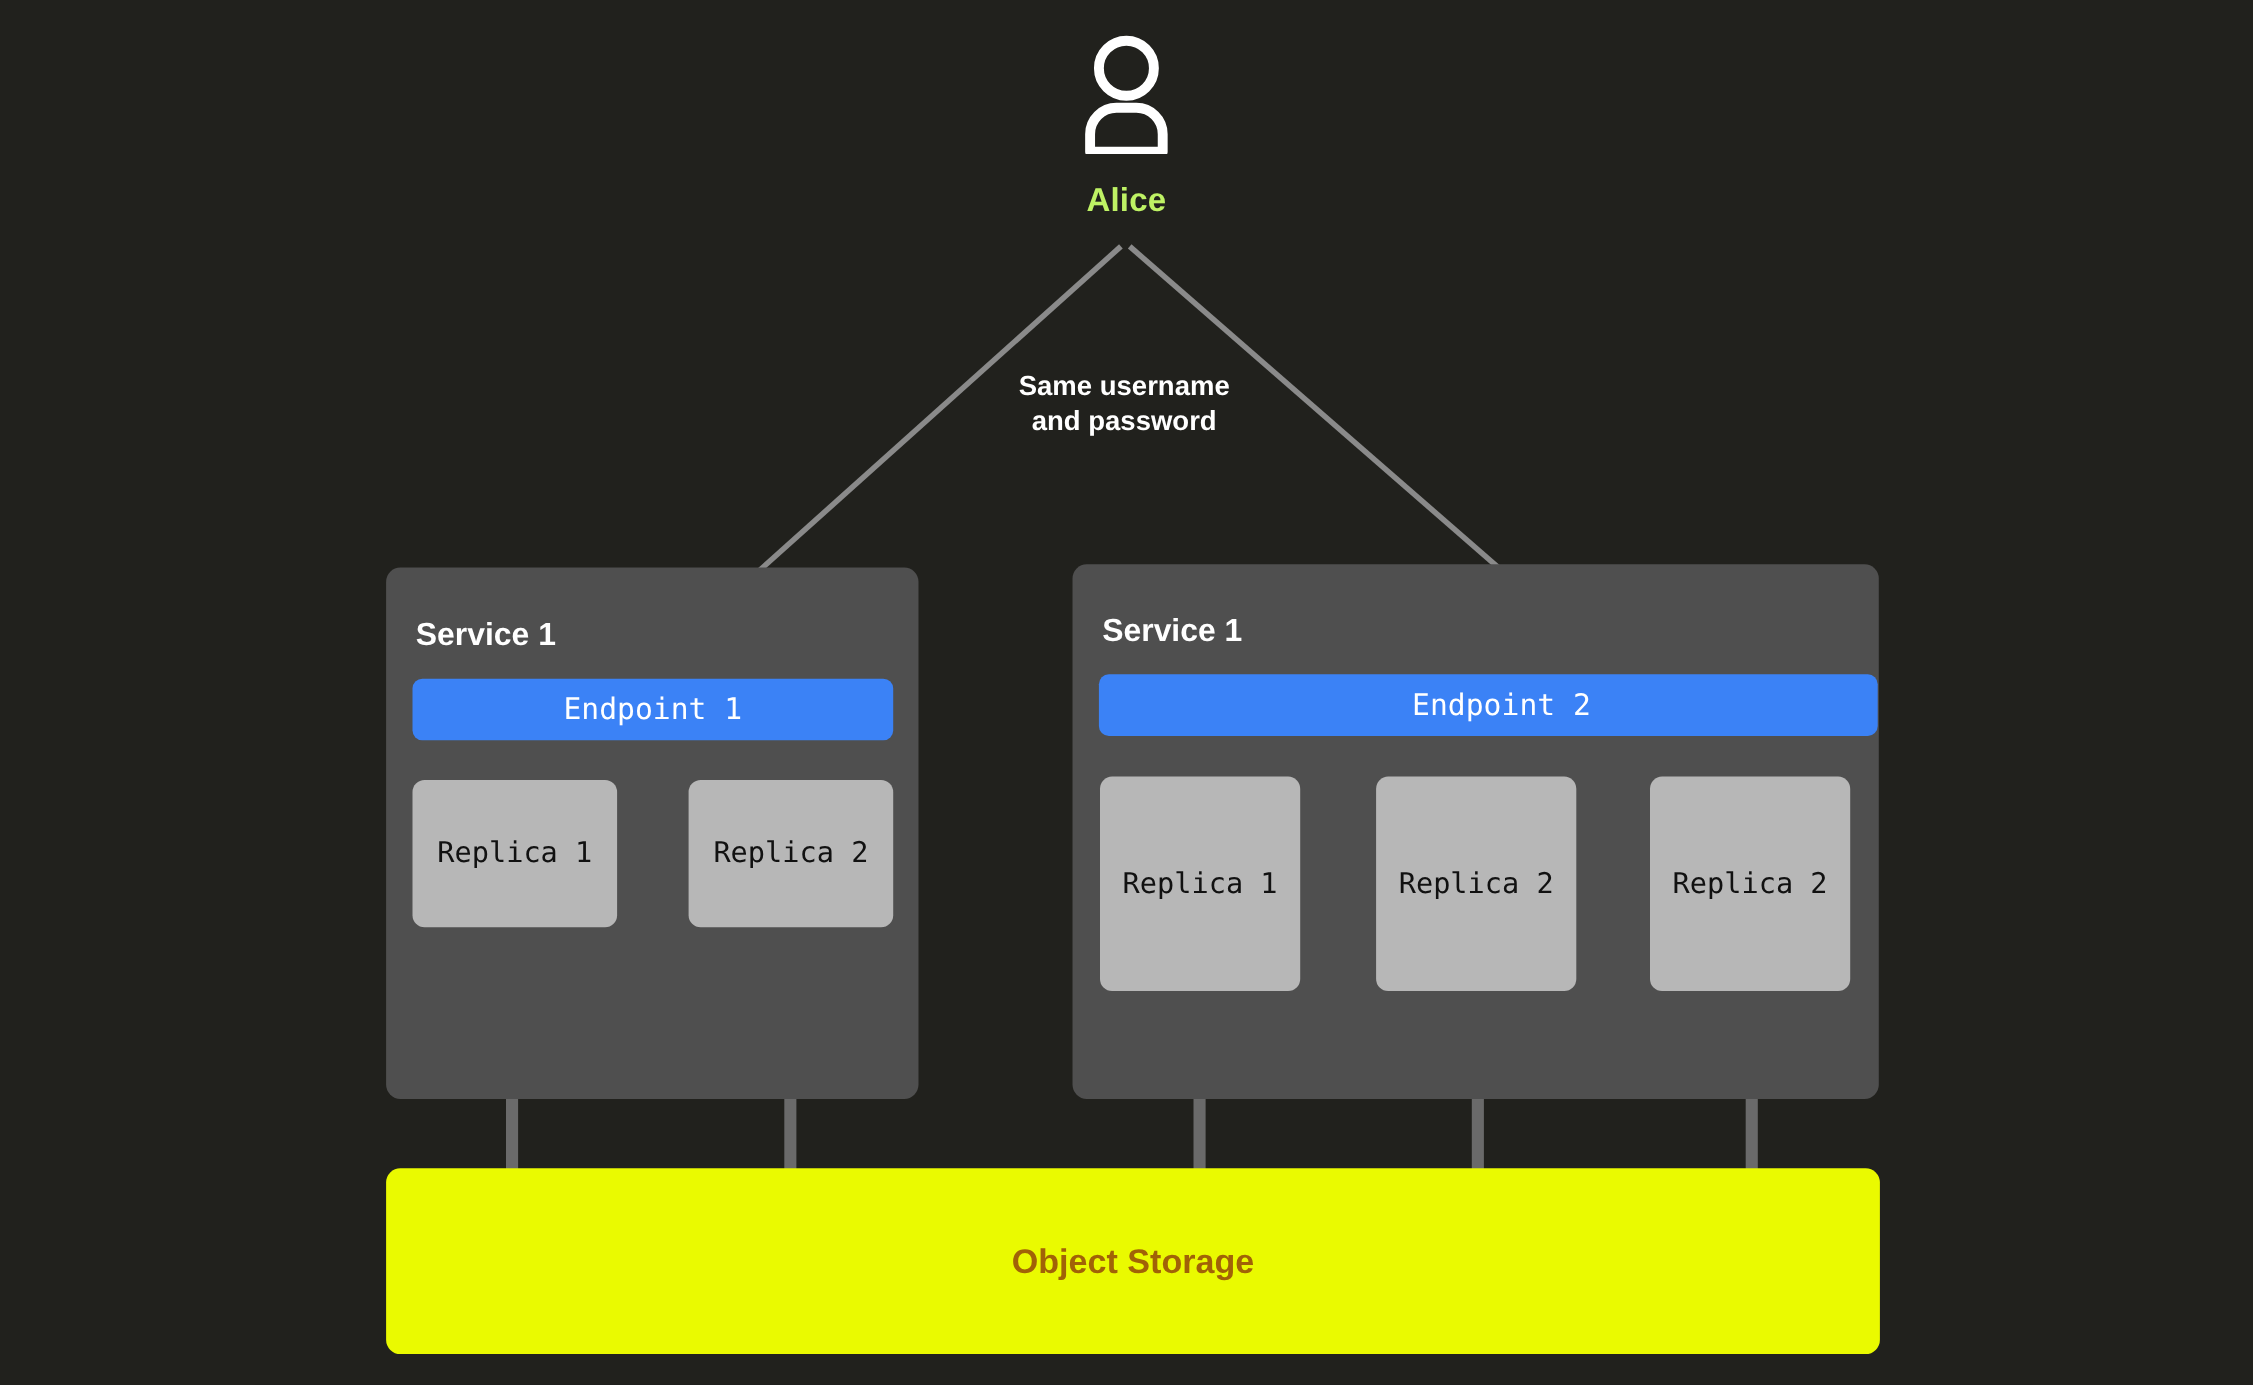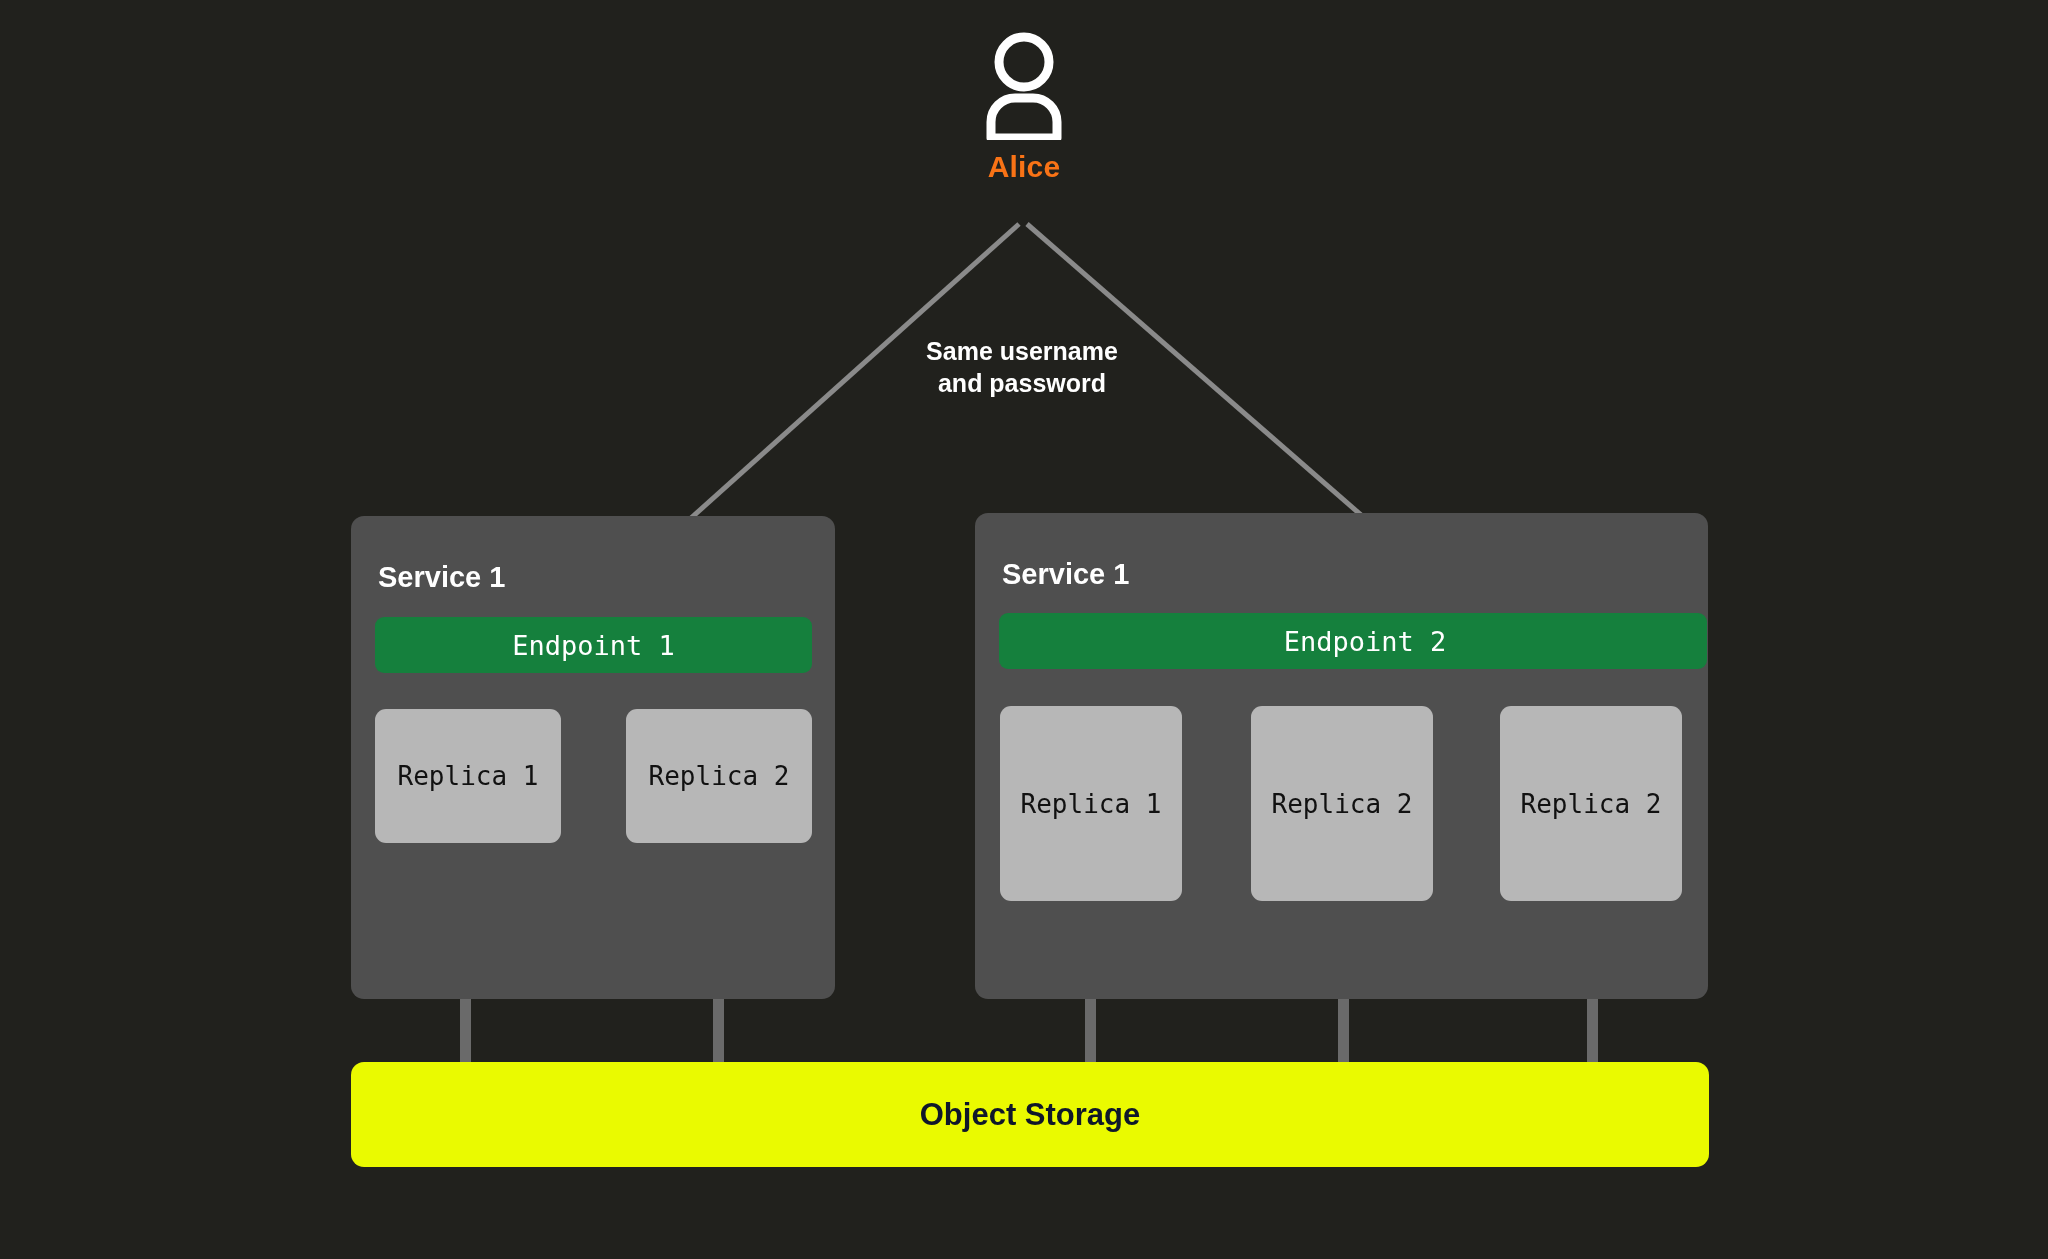--- a/index.html
+++ b/index.html
@@ -29,24 +29,24 @@
     left: 0;
     top: 30px;
     width: 2048px;
     text-align: center;
   }
   .actor-icon {
     display: block;
     margin: 0 auto;
   }
   .actor-label {
-    margin-top: 10px;
+    margin-top: 26px;
     font-size: 30px;
     font-weight: bold;
-    color: #f97316;
+    color: #bef264;
     letter-spacing: 0.2px;
   }
 
   
   .annotation {
     position: absolute;
     left: 794px;
     top: 335px;
     width: 456px;
     text-align: center;
@@ -70,21 +70,21 @@
     left: 27px;
     top: 22px;
     font-size: 29px;
     font-weight: bold;
     color: #ffffff;
     margin-top: 23px;
   }
 
   .endpoint-bar {
     position: absolute;
-    background: #15803d;
+    background: #3b82f6;
     border-radius: 9px;
     display: flex;
     align-items: center;
     justify-content: center;
     color: #ffffff;
     font-family: "DejaVu Sans Mono", "Liberation Mono", monospace;
     font-size: 27px;
   }
   #endpoint-1 { left: 24px; top: 101px; width: 437px; height: 56px; }
   #endpoint-2 { left: 24px; top: 100px; width: 684px; height: 56px; padding-left: 24px; }
@@ -100,27 +100,27 @@
     font-family: "DejaVu Sans Mono", "Liberation Mono", monospace;
     font-size: 26px;
   }
 
   
   #object-storage {
     position: absolute;
     left: 351px;
     top: 1062px;
     width: 1358px;
-    height: 105px;
+    height: 169px;
     background: #eafa00;
     border-radius: 13px;
     display: flex;
     align-items: center;
     justify-content: center;
-    color: #0f172a;
+    color: #a16207;
     font-size: 31px;
     font-weight: bold;
   }
 </style>
 </head>
 <body>
 
 <div id="canvas">
 
   <svg id="wire-layer" viewBox="0 0 2048 1259" width="2048" height="1259">

